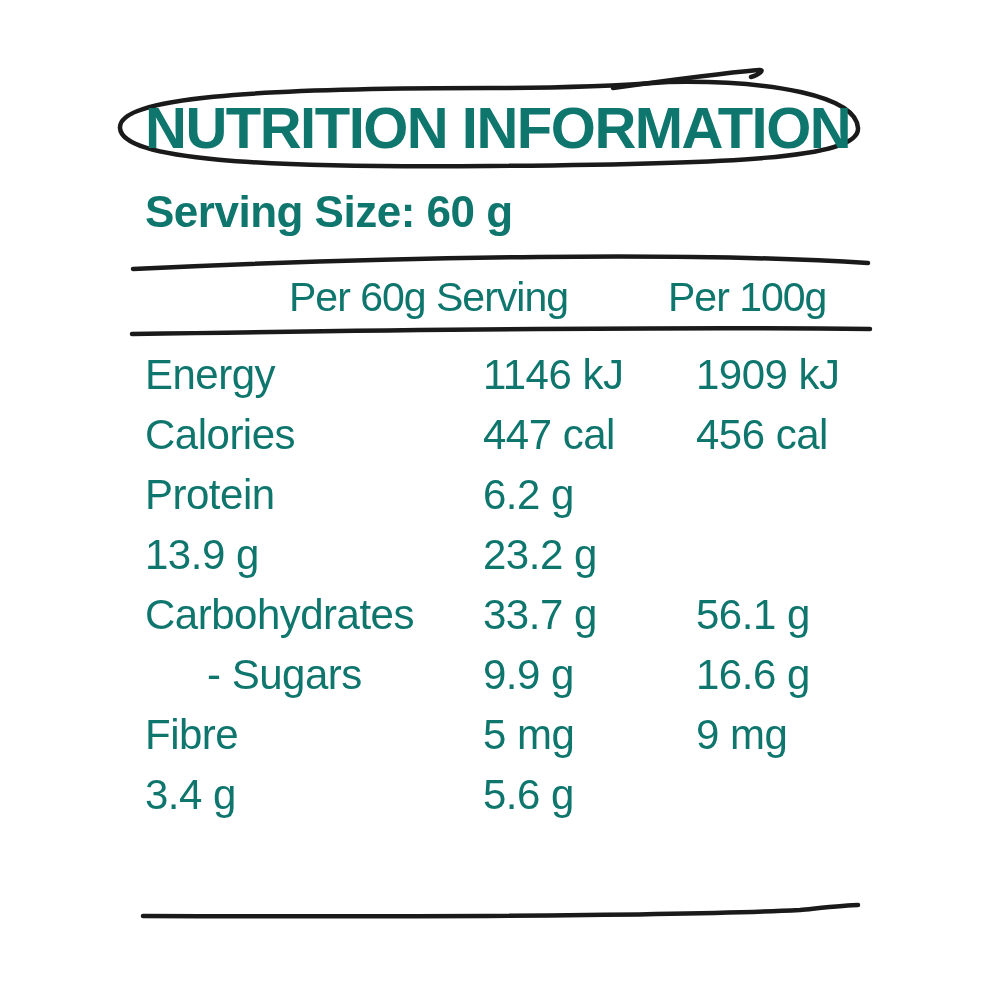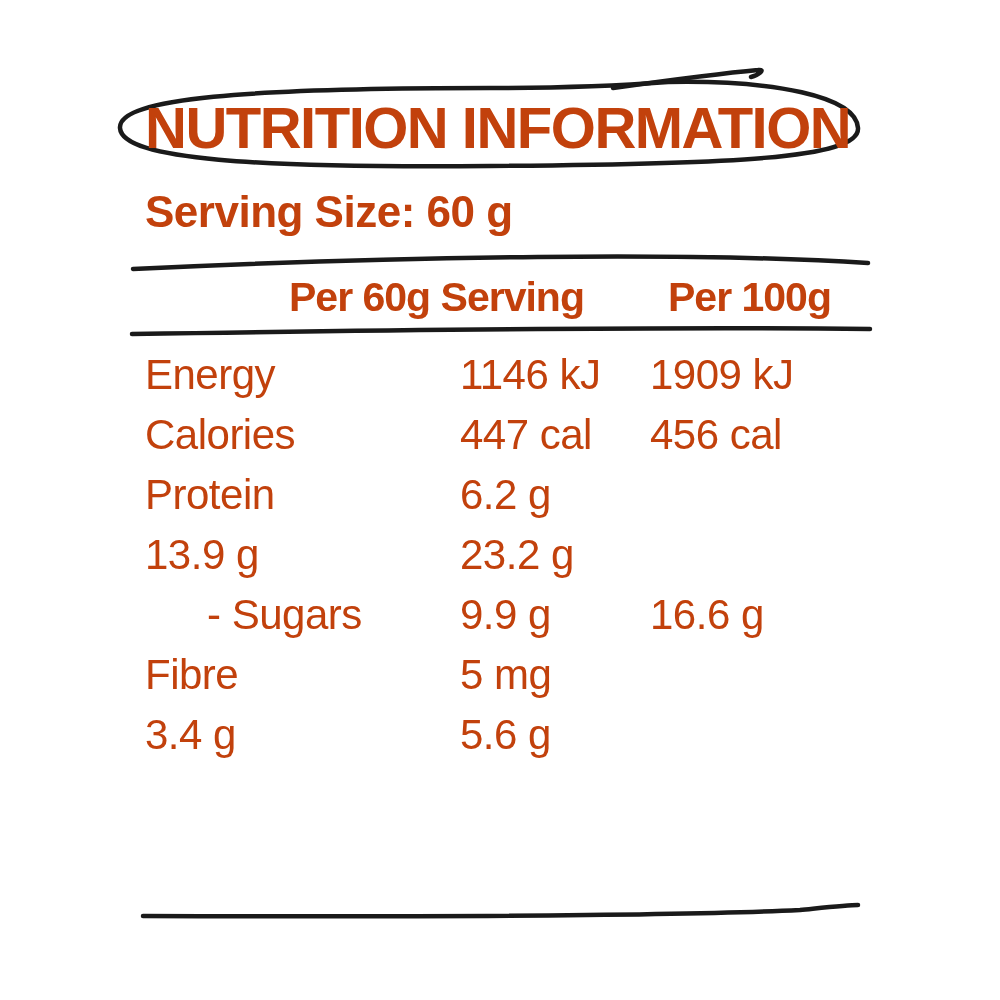--- a/index.html
+++ b/index.html
@@ -7,21 +7,21 @@
     padding: 0;
     background: #ffffff;
   }
   .canvas {
     position: relative;
     width: 1000px;
     height: 1000px;
     background: #ffffff;
     overflow: hidden;
     font-family: "Liberation Sans", sans-serif;
-    color: #c2410c;
+    color: #0f766e;
   }
   svg.overlay {
     position: absolute;
     left: 0;
     top: 0;
     pointer-events: none;
   }
   .title {
     position: absolute;
     left: 145px;
@@ -39,21 +39,21 @@
     font-size: 44px;
     font-weight: 700;
     letter-spacing: -0.5px;
     line-height: 1;
     white-space: nowrap;
   }
   .col-head {
     position: absolute;
     top: 277px;
     font-size: 41px;
-    font-weight: 700;
+    font-weight: 400;
     letter-spacing: -1px;
     line-height: 1;
     white-space: nowrap;
   }
   .col-head.serving-col { left: 289px; }
   .col-head.hundred-col { left: 668px; }
   .rows {
     position: absolute;
     left: 145px;
     top: 345px;
@@ -62,20 +62,21 @@
   .row {
     display: grid;
     grid-template-columns: 315px 190px 220px;
     height: 60px;
     align-items: center;
     font-size: 42px;
     font-weight: 400;
     letter-spacing: -0.5px;
     line-height: 1;
     white-space: nowrap;
+    gap: 23px;
   }
   .row .cell { overflow: visible; }
   .row.indent .cell.label { padding-left: 62px; }
 </style>
 </head>
 <body>
 
 <div class="canvas">
 
   <svg class="overlay" style="left:108px; top:58px;" width="784" height="124" viewBox="0 0 784 124">
@@ -113,28 +114,34 @@
       <div class="cell">456 cal</div>
     </div>
     <div class="row">
       <div class="cell label">Protein</div>
       <div class="cell">6.2 g</div>
     </div>
     <div class="row">
       <div class="cell">13.9 g</div>
       <div class="cell">23.2 g</div>
     </div>
+    <div class="row">
+      <div class="cell label">Carbohydrates</div>
+      <div class="cell">33.7 g</div>
+      <div class="cell">56.1 g</div>
+    </div>
     <div class="row indent">
       <div class="cell label">- Sugars</div>
       <div class="cell">9.9 g</div>
       <div class="cell">16.6 g</div>
     </div>
     <div class="row">
       <div class="cell label">Fibre</div>
       <div class="cell">5 mg</div>
+      <div class="cell">9 mg</div>
     </div>
     <div class="row">
       <div class="cell">3.4 g</div>
       <div class="cell">5.6 g</div>
     </div>
   </div>
 
 </div>
 
 </body></html>

